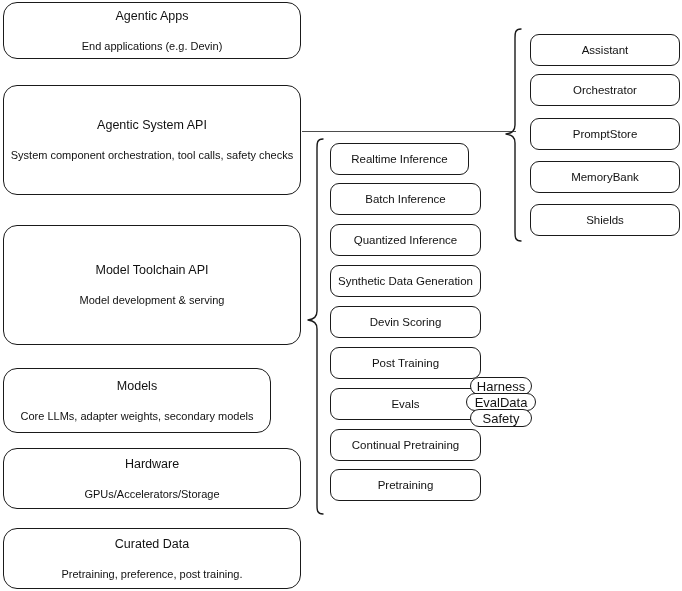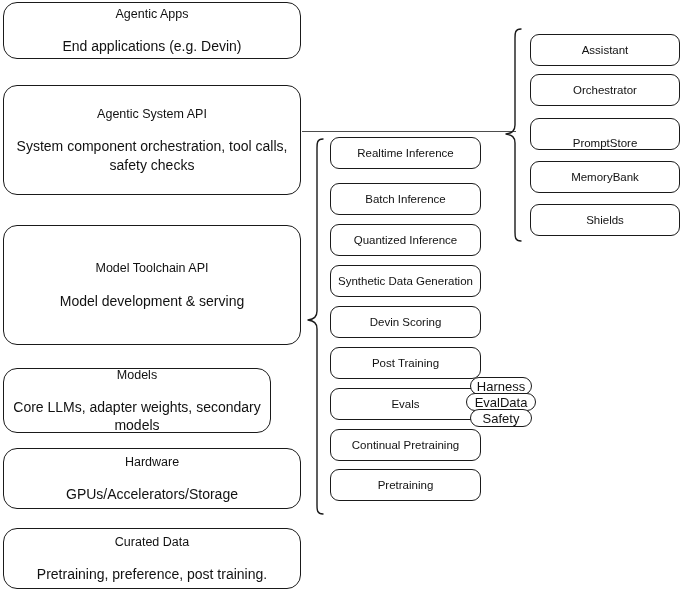--- a/index.html
+++ b/index.html
@@ -32,21 +32,21 @@
     justify-content: center;
     text-align: center;
     gap: 11px;
   }
   .stack-title {
     font-size: 12.5px;
     color: #111111;
     line-height: 1.3;
   }
   .stack-sub {
-    font-size: 14px;
+    font-size: 11px;
     color: #111111;
     margin-top: 4px;
     line-height: 1.3;
   }
 
   
   .item-box {
     position: absolute;
     box-sizing: border-box;
     border: 1.4px solid #1a1a1a;
@@ -133,21 +133,21 @@
   <div class="connector" style="left:302px; top:131px; width:214px;"></div>
 
   <svg class="brace" style="left:505px; top:28px;" width="18" height="214" viewBox="0 0 18 214">
     <path d="M16,1 C10,1 10,5 10,10 L10,97 C10,103 7,105 1,106 C7,107 10,109 10,115 L10,204 C10,209 10,213 16,213"></path>
   </svg>
 
   <svg class="brace" style="left:306px; top:138px;" width="18" height="377" viewBox="0 0 18 377">
     <path d="M17,1 C11,1 11,5 11,10 L11,173 C11,179 8,181 2,182 C8,183 11,185 11,191 L11,367 C11,372 11,376 17,376"></path>
   </svg>
 
-  <div class="item-box" style="left:330px; top:137px; width:151px; height:32px;">
+  <div class="item-box" style="left:330px; top:143px; width:139px; height:32px;">
     <span>Realtime Inference</span>
   </div>
   <div class="item-box" style="left:330px; top:183px; width:151px; height:32px;">
     <span>Batch Inference</span>
   </div>
   <div class="item-box" style="left:330px; top:224px; width:151px; height:32px;">
     <span>Quantized Inference</span>
   </div>
   <div class="item-box" style="left:330px; top:265px; width:151px; height:32px;">
     <span>Synthetic Data Generation</span>
@@ -177,21 +177,21 @@
   <div class="pill" style="left:470px; top:409px; width:62px; height:18px;">
     <span>Safety</span>
   </div>
 
   <div class="item-box" style="left:530px; top:34px; width:150px; height:32px;">
     <span>Assistant</span>
   </div>
   <div class="item-box" style="left:530px; top:74px; width:150px; height:32px;">
     <span>Orchestrator</span>
   </div>
-  <div class="item-box" style="left:530px; top:118px; width:150px; height:32px;align-items:flex-end;">
+  <div class="item-box" style="left:530px; top:118px; width:150px; height:32px;">
     <span>PromptStore</span>
   </div>
   <div class="item-box" style="left:530px; top:161px; width:150px; height:32px;">
     <span>MemoryBank</span>
   </div>
   <div class="item-box" style="left:530px; top:204px; width:150px; height:32px;">
     <span>Shields</span>
   </div>
 
 </div>

